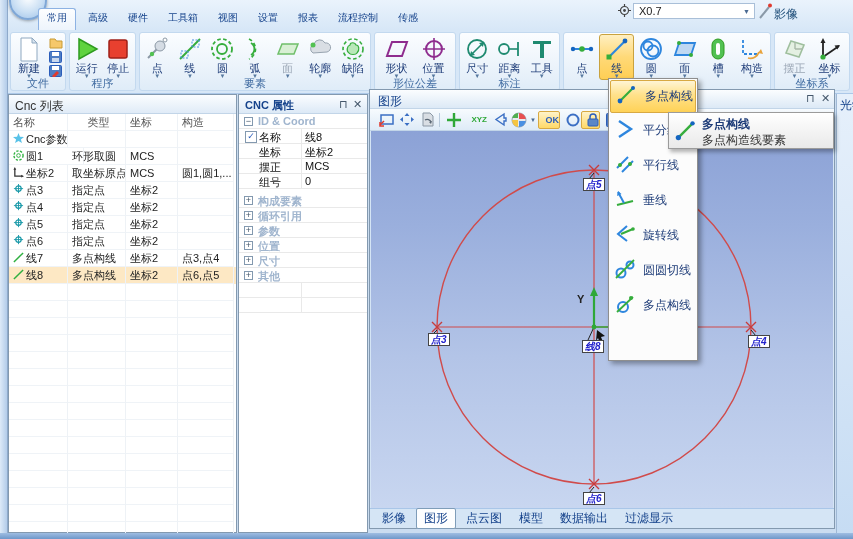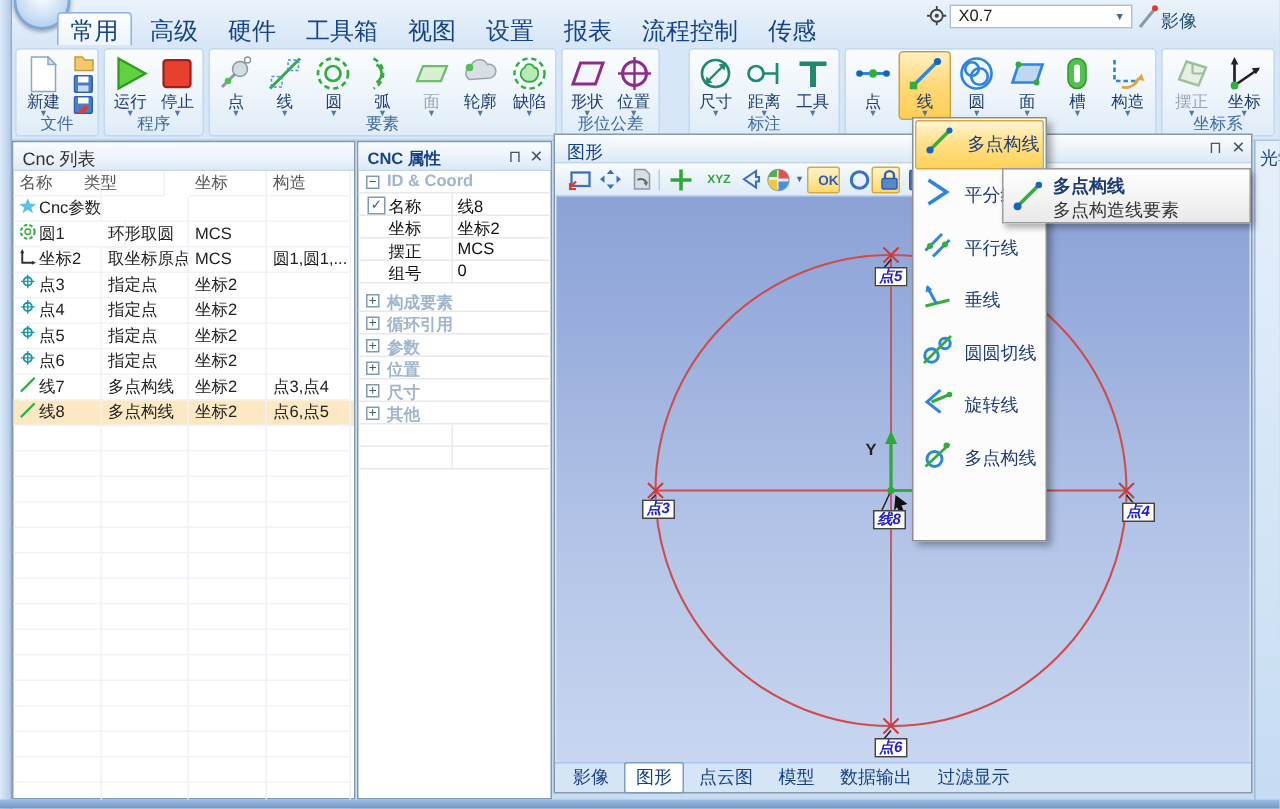--- a/index.html
+++ b/index.html
@@ -3,21 +3,21 @@
 <meta charset="utf-8">
 <style>
 html,body{margin:0;padding:0}
 body{width:853px;height:539px;position:relative;font-family:"Liberation Sans",sans-serif;background:#CADCF0;overflow:hidden}
 .abs{position:absolute}
 #frame-left{left:0;top:0;width:8px;height:539px;background:linear-gradient(to right,#DDEAF8,#B3CCE9);border-right:1px solid #8FAACB;box-sizing:border-box}
 #frame-bottom{left:0;top:533px;width:853px;height:6px;background:linear-gradient(#9FBDE2,#6E97C9)}
 #titlebar{left:0;top:0;width:853px;height:30px;background:linear-gradient(#EAF3FC,#D7E7F7)}
 #orb{left:9px;top:-18px;width:34px;height:34px;border-radius:50%;background:radial-gradient(circle at 50% 40%,#FDFEFF,#CBE0F4 55%,#9CC0E8);border:2px solid #7FA7D6;box-shadow:0 1px 3px rgba(0,0,0,.35)}
 #tabs{left:38px;top:8px;height:22px;display:flex}
-.tab{padding:3px 8px 0 8px;font-size:16px;color:#15428B;margin-right:4px;border-radius:3px 3px 0 0;white-space:nowrap}
+.tab{padding:3px 8px 0 8px;font-size:10px;color:#15428B;margin-right:4px;border-radius:3px 3px 0 0;white-space:nowrap}
 .tab.active{background:linear-gradient(#FDFEFF,#EDF4FC);border:1px solid #8DB2E3;border-bottom:none;padding:2px 8px 0 8px}
 #zoom-combo{left:633px;top:3px;width:122px;height:16px;background:#fff;border:1px solid #A9BFD8;font-size:11px;color:#222;line-height:15px;padding-left:5px;box-sizing:border-box}
 #combo-arrow{left:743px;top:8px;font-size:7px;color:#4A6A92}
 #mode-label{left:774px;top:6px;font-size:12px;color:#1F4E79}
 #ribbon{left:8px;top:30px;width:845px;height:64px;background:#D7E7F7;border-bottom:1px solid #ACC8E8;box-sizing:border-box}
 .rgroup{position:absolute;top:32px;height:59px;background:linear-gradient(#FBFDFF,#EDF4FB 55%,#DFECF8);border:1px solid #C3D9EF;border-radius:3px;box-sizing:border-box}
 .glabel{position:absolute;bottom:0;left:0;right:0;height:13px;font-size:11px;color:#3E6AA0;text-align:center;line-height:12px;white-space:nowrap}
 .btnrow{position:absolute;top:1px;left:1px;right:1px;bottom:13px;display:flex;justify-content:space-evenly;align-items:flex-start}
 .rbtn{display:flex;flex-direction:column;align-items:center;width:33px;padding-top:2px;border-radius:3px}
 .rbtn .ic{height:26px;display:flex;align-items:center;justify-content:center}
@@ -218,21 +218,21 @@
             <path d="M8 16c-3-2-2-7 1-8 0-3 5-3 6 0 3 0 4 5 1 8-1 2-7 2-8 0z" fill="#B9E8B9" stroke="#35AD3C" stroke-width="1.2"></path>
           </svg>
         </span>
         <span class="lbl">缺陷</span>
         <span class="arr">▼</span>
       </div>
     </div>
   <div class="glabel">要素</div>
 </div>
 
-<div class="rgroup" style="left:374px;width:66px">
+<div class="rgroup" style="left:374px;width:82px">
   <div class="btnrow" id="tolerance-row">
       <div class="rbtn">
         <span class="ic">
           <svg width="24" height="24" viewBox="0 0 24 24">
             <polygon points="7,5 22,5 17,19 2,19" fill="none" stroke="#8E2C8E" stroke-width="2"></polygon>
           </svg>
         </span>
         <span class="lbl">形状</span>
         <span class="arr">▼</span>
       </div>
@@ -386,21 +386,21 @@
       </div>
     </div>
   <div class="glabel">坐标系</div>
 </div>
 
 <div id="left-panel" class="abs">
   <div class="ptitle">Cnc 列表</div>
   <div id="cnc-table">
       <div class="throw" style="top: 0px;">
         <div class="tcell tline" style="left: 0px; width: 59px; color: rgb(85, 85, 85);">名称</div>
-        <div class="tcell tline" style="left: 43px; width: 58px; color: rgb(85, 85, 85);">类型</div>
+        <div class="tcell tline" style="left: 59px; width: 58px; color: rgb(85, 85, 85); text-align: center;">类型</div>
         <div class="tcell tline" style="left: 117px; width: 52px; color: rgb(85, 85, 85);">坐标</div>
         <div class="tcell tline" style="left: 169px; width: 56px; color: rgb(85, 85, 85);">构造</div>
       </div>
       <div class="throw" style="top: 17px;">
         <div class="tcell tline" style="left: 0px; width: 59px;"><span style="display:inline-block;width:13px;vertical-align:-1px"><svg width="11" height="11" viewBox="0 0 12 12">
               <path d="M6 0l1.6 4 4.4.3-3.4 2.7L9.8 11 6 8.6 2.2 11l1.2-4L0 4.3 4.4 4z" fill="#59C2E8"></path>
             </svg></span><span>Cnc参数</span></div>
         <div class="tcell tline" style="left: 59px; width: 58px;"></div>
         <div class="tcell tline" style="left: 117px; width: 52px;"></div>
         <div class="tcell tline" style="left: 169px; width: 56px;"></div>
@@ -788,33 +788,33 @@
     <div class="mitem">
       <span><svg width="22" height="22" viewBox="0 0 22 22">
           <line x1="3" y1="17" x2="19" y2="13" stroke="#35AD3C" stroke-width="2"></line>
           <line x1="10" y1="15" x2="4" y2="4" stroke="#2E86DE" stroke-width="2"></line>
           <path d="M4 3l-1 5 4.5-2z" fill="#2E86DE"></path>
         </svg></span>
       <span class="ml">垂线</span>
     </div>
     <div class="mitem">
       <span><svg width="22" height="22" viewBox="0 0 22 22">
+          <polyline points="13,3 4,11 13,18" fill="none" stroke="#2E86DE" stroke-width="2"></polyline>
+          <line x1="7" y1="11" x2="19" y2="6" stroke="#35AD3C" stroke-width="2"></line>
+          <circle cx="19" cy="6" r="1.8" fill="#35AD3C"></circle>
+        </svg></span>
+      <span class="ml">旋转线</span>
+    </div>
+    <div class="mitem">
+      <span><svg width="22" height="22" viewBox="0 0 22 22">
           <circle cx="7" cy="15" r="4.5" fill="none" stroke="#2E86DE" stroke-width="2"></circle>
           <circle cx="16" cy="7" r="3.5" fill="none" stroke="#2E86DE" stroke-width="2"></circle>
           <line x1="2" y1="20" x2="20" y2="2" stroke="#35AD3C" stroke-width="1.8"></line>
         </svg></span>
       <span class="ml">圆圆切线</span>
-    </div>
-    <div class="mitem">
-      <span><svg width="22" height="22" viewBox="0 0 22 22">
-          <polyline points="13,3 4,11 13,18" fill="none" stroke="#2E86DE" stroke-width="2"></polyline>
-          <line x1="7" y1="11" x2="19" y2="6" stroke="#35AD3C" stroke-width="2"></line>
-          <circle cx="19" cy="6" r="1.8" fill="#35AD3C"></circle>
-        </svg></span>
-      <span class="ml">旋转线</span>
     </div>
     <div class="mitem">
       <span><svg width="22" height="22" viewBox="0 0 22 22">
           <circle cx="9" cy="14" r="5" fill="none" stroke="#2E86DE" stroke-width="2"></circle>
           <line x1="3" y1="19" x2="19" y2="4" stroke="#35AD3C" stroke-width="1.8"></line>
           <circle cx="17" cy="5" r="2" fill="#35AD3C"></circle>
         </svg></span>
       <span class="ml">多点构线</span>
     </div>
   </div>

